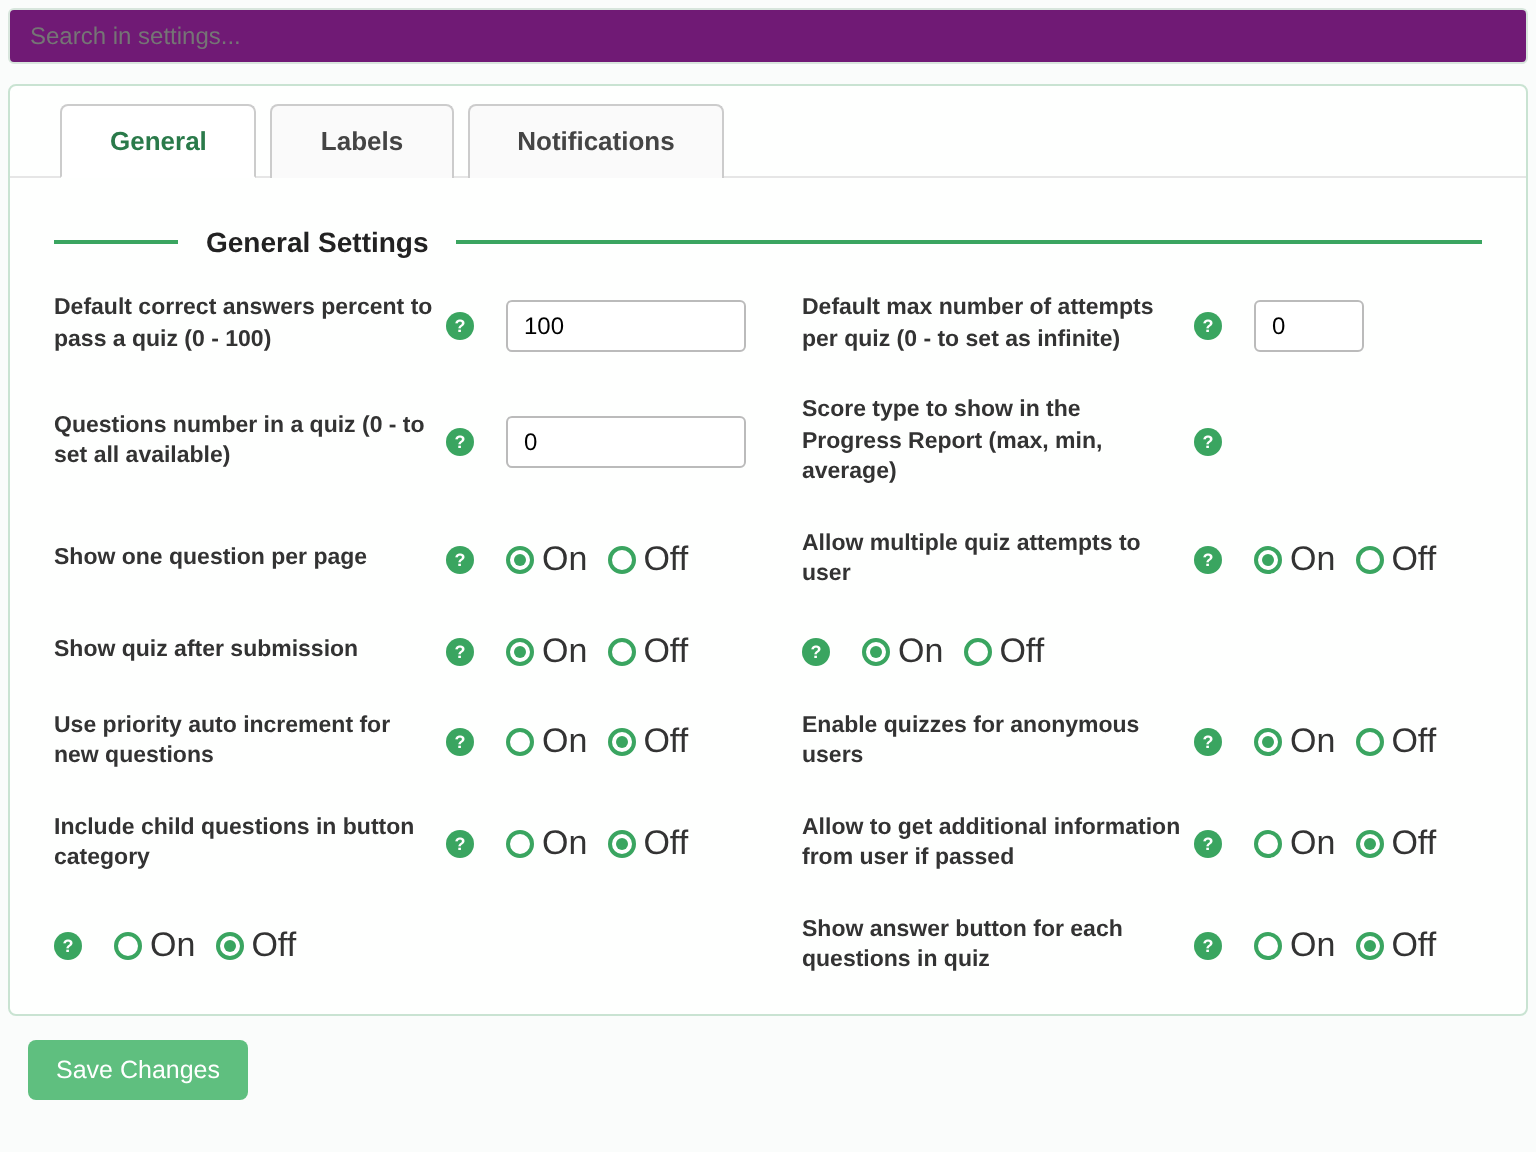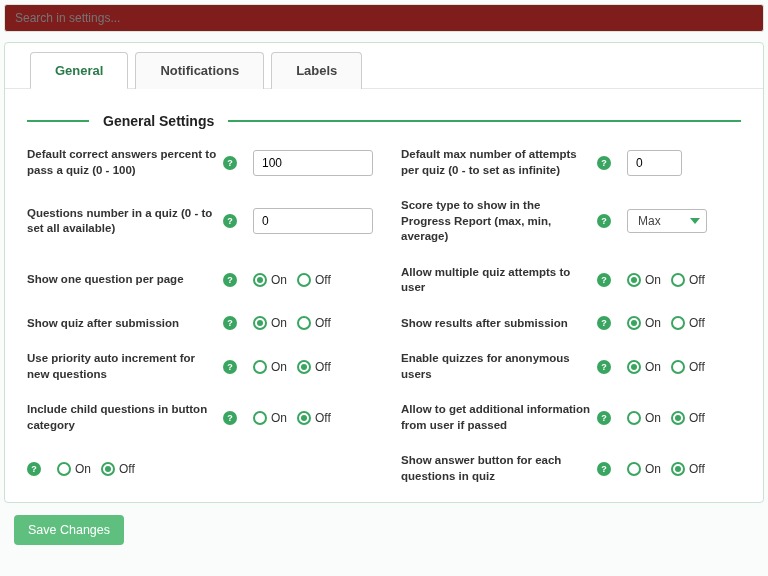--- a/index.html
+++ b/index.html
@@ -10,21 +10,21 @@
     background: #fafcfb;
     width: 768px;
     height: 576px;
     overflow: hidden;
     padding: 4px 4px 0 4px;
   }
   .search-bar {
     border: 1px solid #d8e6dd;
     border-radius: 3px;
     padding: 6px 10px;
-    background: #7f1d1d;
+    background: #701a75;
     margin-bottom: 10px;
   }
   .search-bar input {
     width: 100%;
     border: none;
     outline: none;
     font-size: 12px;
     color: #999;
     background: transparent;
   }
@@ -162,21 +162,21 @@
     background: #fff;
   }
   .radio.selected::after {
     content: "";
     width: 6px;
     height: 6px;
     background: #3aa560;
     border-radius: 50%;
   }
   .radio-label {
-    font-size: 12px;
+    font-size: 17px;
     color: #333;
     margin-right: 6px;
     cursor: pointer;
   }
   .save-btn {
     margin: 12px 0 0 10px;
     background: #5fbf7f;
     color: #fff;
     border: none;
     padding: 8px 14px;
@@ -190,22 +190,22 @@
 
 
 
 <div class="search-bar">
   <input type="text" placeholder="Search in settings..." style="">
 </div>
 
 <div class="panel">
   <div class="tabs">
     <div class="tab active">General</div>
+    <div class="tab">Labels</div>
     <div class="tab">Notifications</div>
-    <div class="tab">Labels</div>
   </div>
 
   <div class="content">
     <div class="section-header">
       <div class="section-line-left"></div>
       <div class="section-title">General Settings</div>
       <div class="section-line-right"></div>
     </div>
 
     <div class="settings-grid">
@@ -222,24 +222,20 @@
       </div>
 
       <div class="setting-row">
         <div class="setting-label">Questions number in a quiz (0 - to set all available)</div>
         <div class="help-icon">?</div>
         <input class="text-input" value="0" style="">
       </div>
       <div class="setting-row">
         <div class="setting-label">Score type to show in the Progress Report (max, min, average)</div>
         <div class="help-icon">?</div>
-        <div class="select-wrap">
-          <span class="select-val">Max</span>
-          <span class="caret-down"></span>
-        </div>
       </div>
 
       <div class="setting-row">
         <div class="setting-label">Show one question per page</div>
         <div class="help-icon">?</div>
         <div class="radio-group">
           <div class="radio selected"></div>
           <span class="radio-label">On</span>
           <div class="radio"></div>
           <span class="radio-label">Off</span>
@@ -260,21 +256,20 @@
         <div class="setting-label">Show quiz after submission</div>
         <div class="help-icon">?</div>
         <div class="radio-group">
           <div class="radio selected"></div>
           <span class="radio-label">On</span>
           <div class="radio"></div>
           <span class="radio-label">Off</span>
         </div>
       </div>
       <div class="setting-row">
-        <div class="setting-label">Show results after submission</div>
         <div class="help-icon">?</div>
         <div class="radio-group">
           <div class="radio selected"></div>
           <span class="radio-label">On</span>
           <div class="radio"></div>
           <span class="radio-label">Off</span>
         </div>
       </div>
 
       <div class="setting-row">

